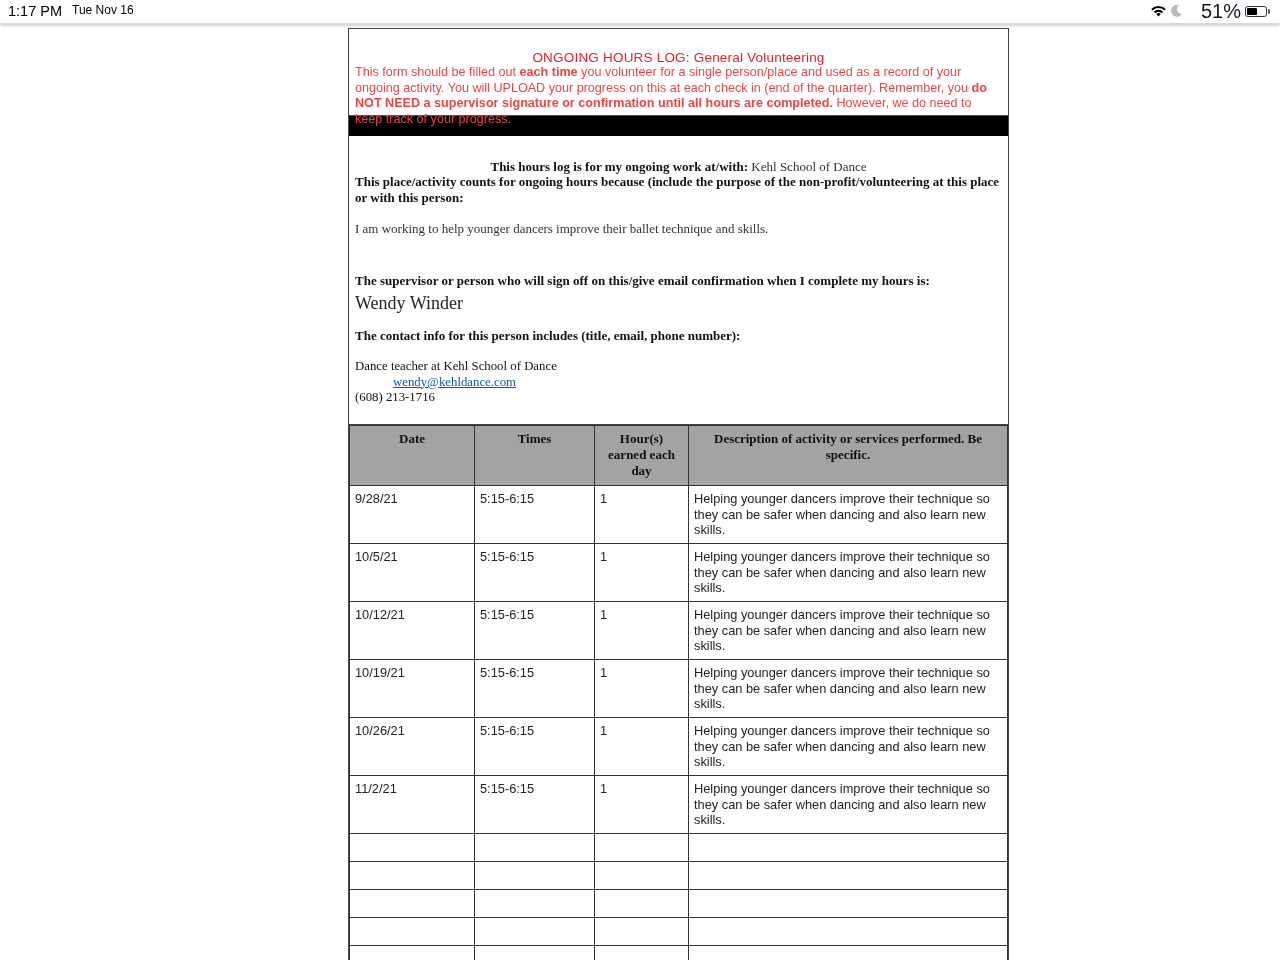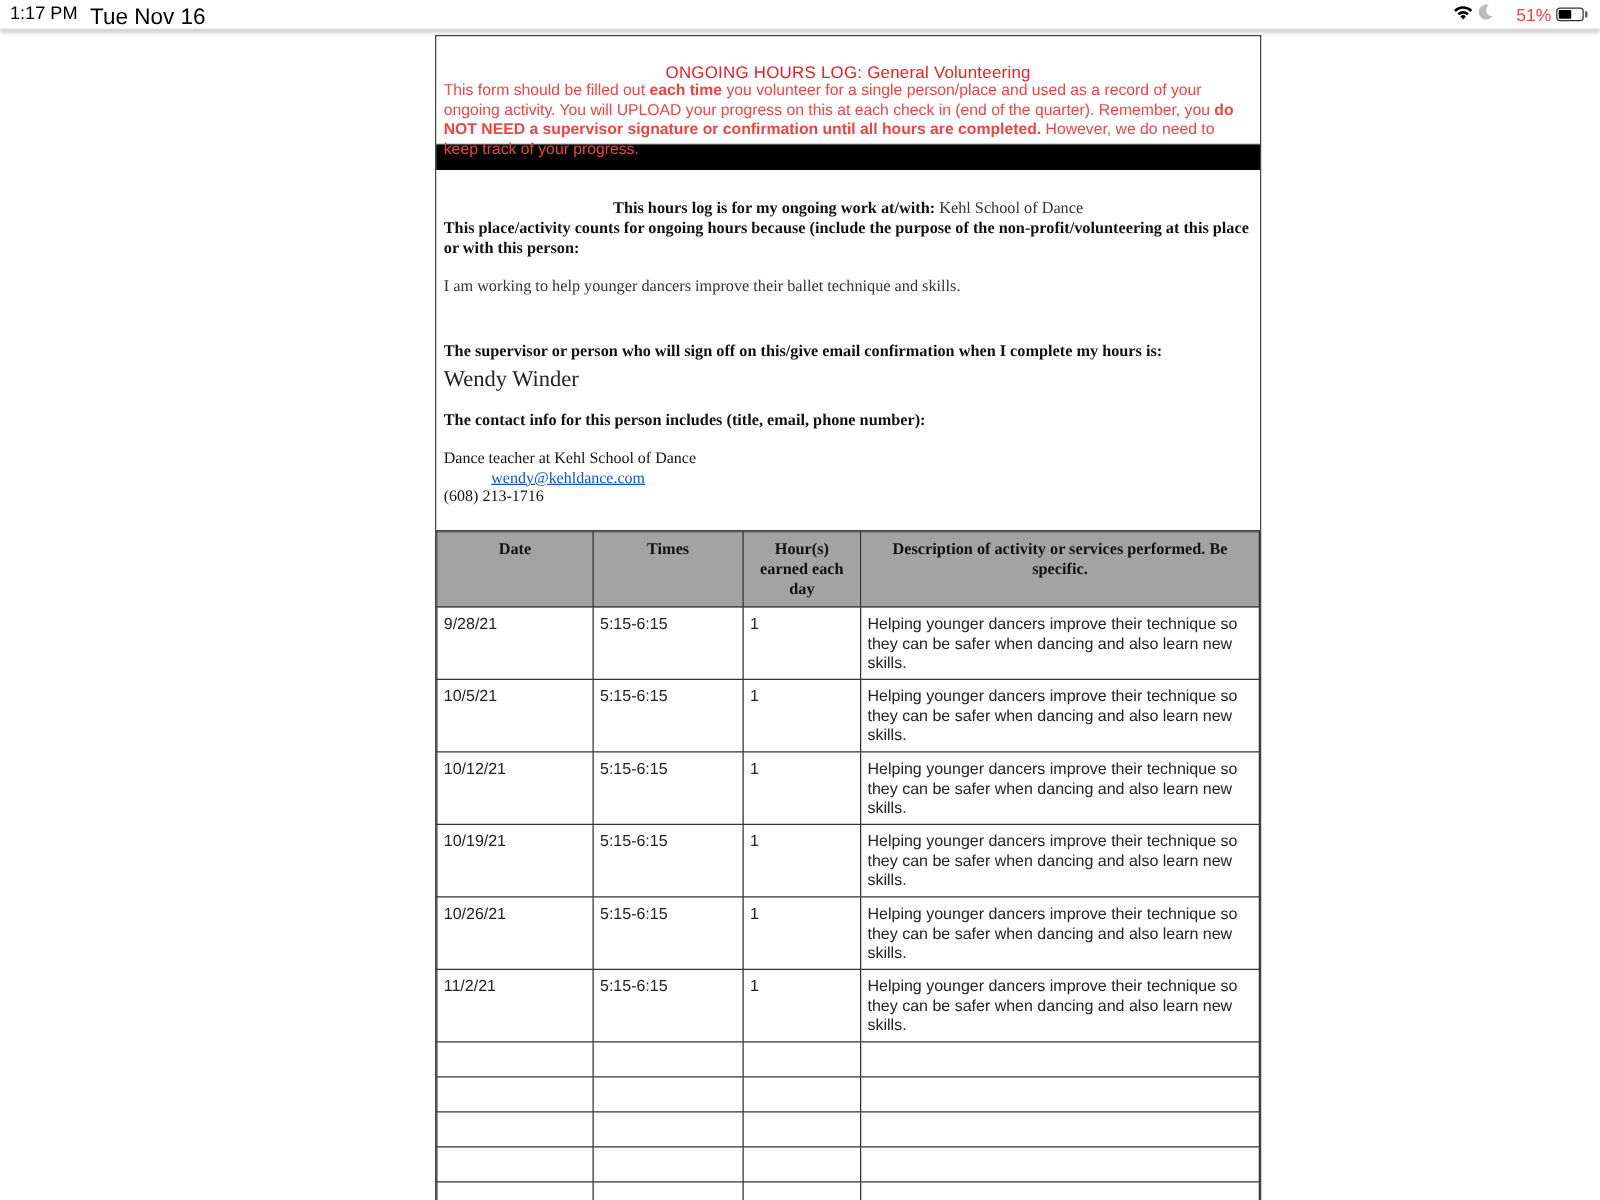--- a/index.html
+++ b/index.html
@@ -9,23 +9,23 @@
     font-family:"Liberation Sans", sans-serif;
   }
   
   .statusbar {
     position:absolute; left:0; top:0; width:1280px; height:23px;
     background:#ffffff; z-index:5;
     box-shadow:0 2px 3px rgba(0,0,0,0.18);
     border-bottom:1px solid #d8d8d8;
   }
   .sb-time { position:absolute; left:8px; top:3px; font-size:14.5px; color:#000; }
-  .sb-date { position:absolute; left:72px; top:3px; font-size:18px; color:#000; }
+  .sb-date { position:absolute; left:72px; top:3px; font-size:12px; color:#000; }
   .sb-right { position:absolute; right:10px; top:3px; height:17px; display:flex; align-items:center; gap:4px; }
-  .sb-batt-pct { font-size:14px; color:#ef4444; margin-left:14px; }
+  .sb-batt-pct { font-size:20px; color:#0f172a; margin-left:14px; }
   .battery { width:22px; height:11px; border:1.3px solid #333; border-radius:3px; position:relative; box-sizing:border-box; }
   .battery-fill { position:absolute; left:1px; top:1px; bottom:1px; width:51%; background:#000; border-radius:1px; }
   .battery-cap { width:2px; height:5px; background:#666; border-radius:0 1px 1px 0; margin-left:-3px; }
 
   
   .page {
     position:absolute; left:348px; top:28px; width:661px; height:960px;
     border-left:1.5px solid #444; border-right:1.5px solid #444; border-top:1.5px solid #444;
     box-sizing:border-box; background:#fff;
   }

